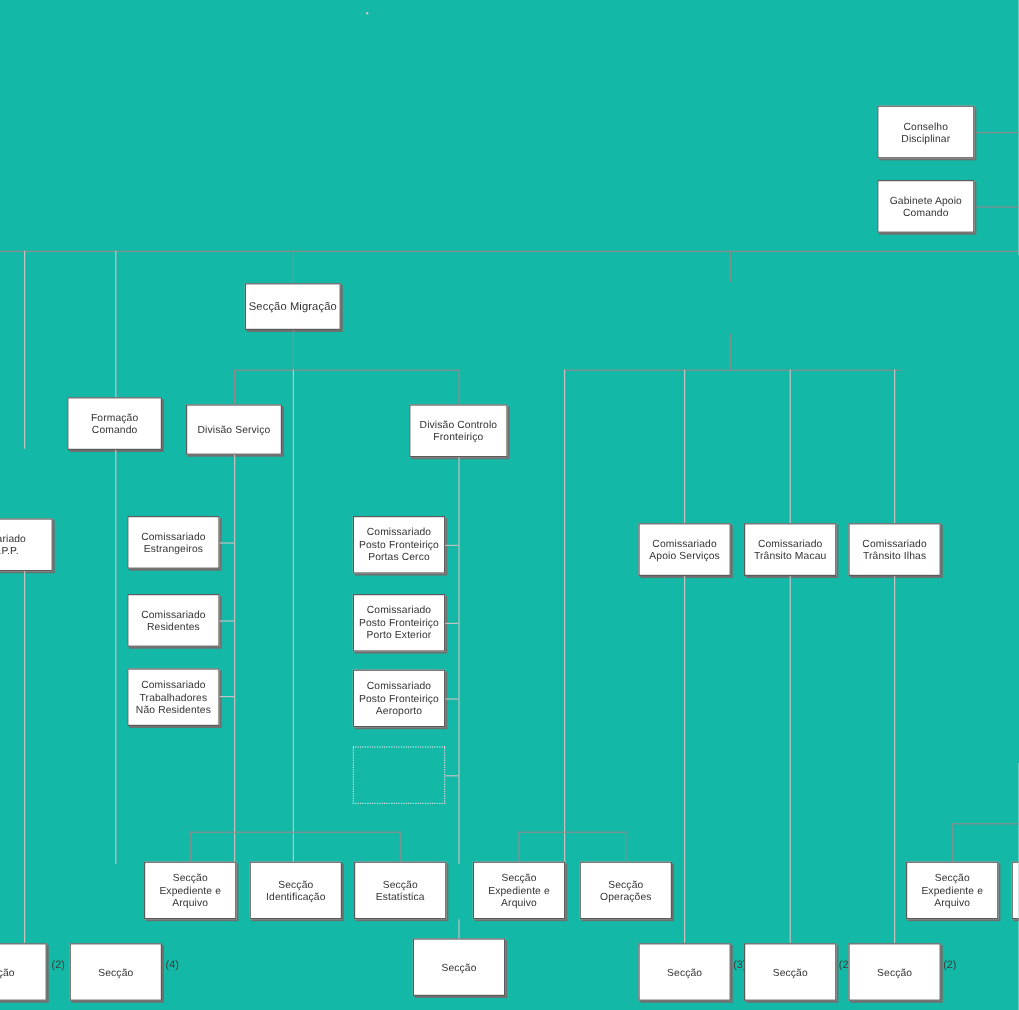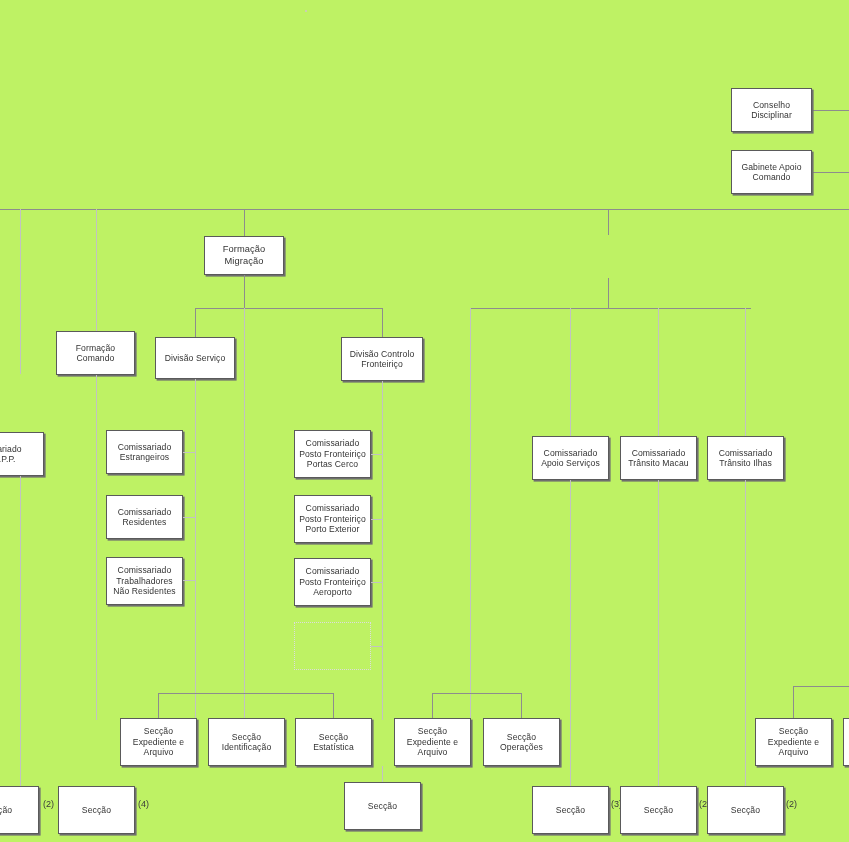--- a/index.html
+++ b/index.html
@@ -5,21 +5,21 @@
 <style>
   html, body {
     margin: 0;
     padding: 0;
     background: #ffffff;
   }
   #chart {
     position: relative;
     width: 849px;
     height: 842px;
-    background: #bef264;
+    background: #14b8a6;
     overflow: hidden;
     font-family: "Liberation Sans", "DejaVu Sans", sans-serif;
     color: #2b2b2b;
   }
 
   
   .node {
     position: absolute;
     box-sizing: border-box;
     background: #ffffff;
@@ -99,21 +99,21 @@
 
   <div class="ln v faint" style="left:20px; top:209px; height:165px;"></div>
 
   <div class="ln v faint" style="left:96px; top:209px; height:122px;"></div>
 
   <div class="ln v" style="left:244px; top:209px; height:27px;"></div>
 
   <div class="ln v" style="left:608px; top:209px; height:26px;"></div>
 
   <div class="node fs10" style="left:204px; top:236px; width:80px; height:39px;">
-    <span class="lbl">Formação Migração</span>
+    <span class="lbl">Secção Migração</span>
   </div>
 
 
   <div class="ln v" style="left:244px; top:275px; height:33px;"></div>
   <div class="ln h" style="left:195px; top:308px; width:188px;"></div>
   <div class="ln v" style="left:195px; top:308px; height:29px;"></div>
   <div class="ln v" style="left:382px; top:308px; height:29px;"></div>
 
   <div class="ln v faint" style="left:244px; top:308px; height:412px;"></div>
 

